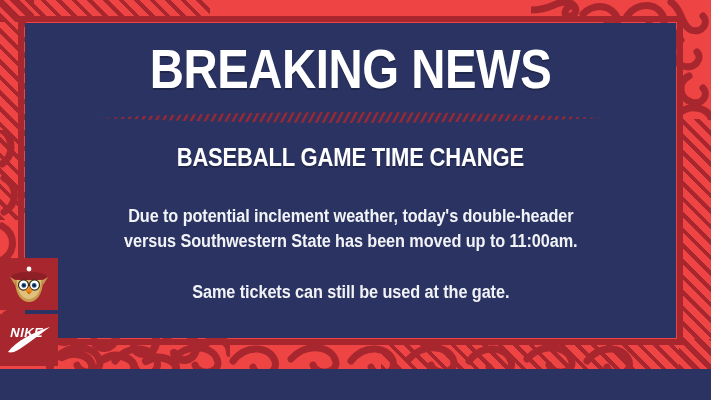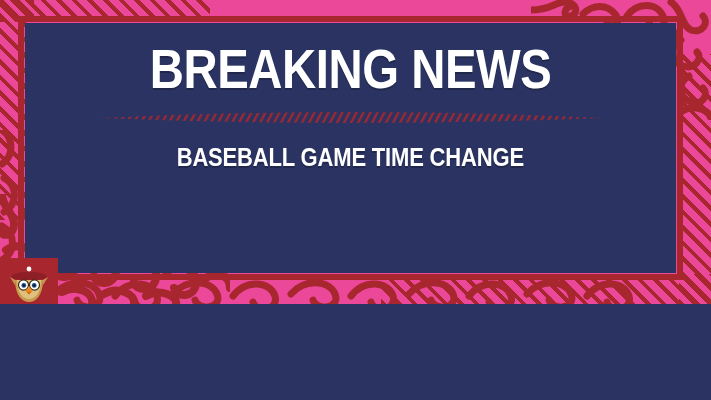--- a/index.html
+++ b/index.html
@@ -2,22 +2,22 @@
 <html><head>
 <meta charset="utf-8">
 <style>
   html,body{margin:0;padding:0;}
   body{
     width:711px;height:400px;overflow:hidden;
     background:#2a3361;
     font-family:"Liberation Sans", sans-serif;
   }
   #stage{
-    position:relative;width:711px;height:304px;overflow:hidden;
-    background:#ec4899;
+    position:relative;width:711px;height:369px;overflow:hidden;
+    background:#ef4444;
   }
 
   
   .pattern-layer{position:absolute;inset:0;pointer-events:none;}
 
   
   .stripes-tl{
     position:absolute;left:0;top:0;width:34px;height:220px;
     background:repeating-linear-gradient(45deg,
         #a8272e 0 4px, rgba(0,0,0,0) 4px 11px);
@@ -207,20 +207,26 @@
           <clipPath id="lens">
             <path d="M0 9 Q253 -3 506 9 Q253 19 0 9 Z"></path>
           </clipPath>
         </defs>
         <rect width="506" height="16" fill="url(#hatch)" clip-path="url(#lens)" opacity="0.92"></rect>
       </svg>
     </div>
 
     <h2 class="subhead">BASEBALL GAME TIME CHANGE</h2>
 
+    <div class="body-block">
+      <div class="body-line">Due to potential inclement weather, today's double-header</div>
+      <div class="body-line">versus Southwestern State has been moved up to 11:00am.</div>
+      <div class="body-gap"></div>
+      <div class="body-line">Same tickets can still be used at the gate.</div>
+    </div>
   </div>
 
   <div class="logo-plate plate-mascot">
     <svg width="42" height="40" viewBox="0 0 42 40">
 
       <path d="M6 13 C6 5 15 1 21 1 C27 1 36 5 36 13 L36 15 L6 15 Z" fill="#a8272e"></path>
       <path d="M3 13 C3 10 10 8 21 8 C32 8 39 10 39 13 C39 15 32 16 21 16 C10 16 3 15 3 13 Z" fill="#8e1f26"></path>
       <circle cx="21" cy="5" r="2.4" fill="#ffffff"></circle>
 
       <path d="M7 16 C7 31 14 38 21 38 C28 38 35 31 35 16 Z" fill="#c79a4e"></path>

